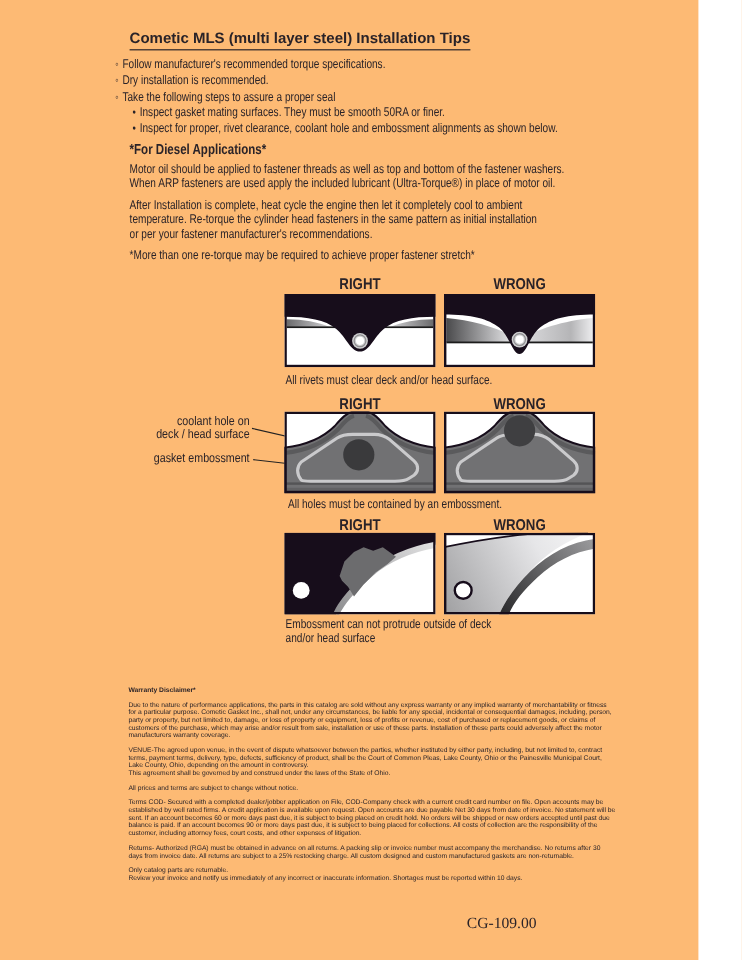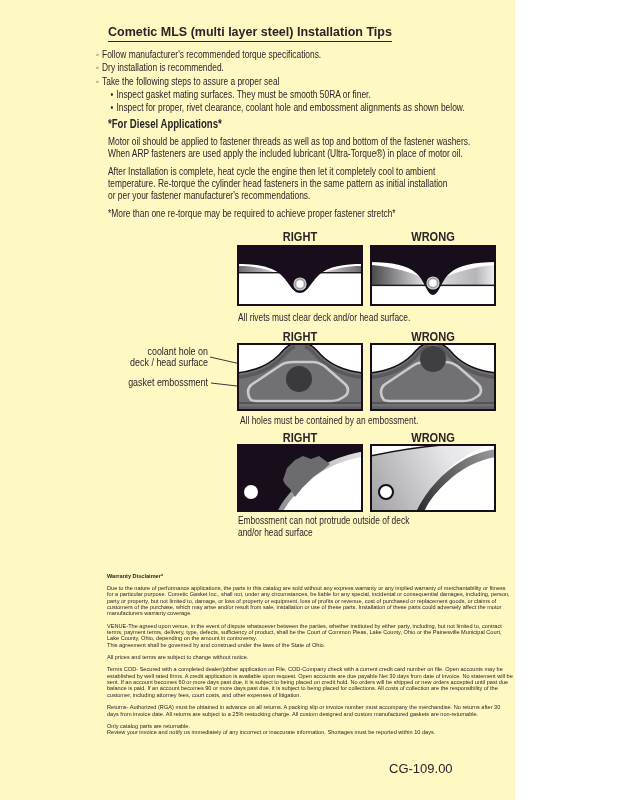--- a/index.html
+++ b/index.html
@@ -1,17 +1,17 @@
 <!DOCTYPE html>
 <html><head>
 <meta charset="utf-8">
 <style>
   html,body { margin:0; padding:0; background:#ffffff; }
   .page {
-    position:relative; width:515px; height:800px; background:#fef9c3;
+    position:relative; width:582px; height:800px; background:#fdba74;
     font-family:"Liberation Sans", sans-serif; color:#2a2328; overflow:hidden;
   }
   .abs { position:absolute; }
   .cx80 { transform:scaleX(0.80); transform-origin:left top; }
   .cx80c { transform:scaleX(0.85); transform-origin:50% 0; }
   .cx80r { transform:scaleX(0.85); transform-origin:right top; }
 
   .title {
     left:108px; top:25px; font-size:12.5px; font-weight:bold;
     border-bottom:1.6px solid #2a2328; padding-bottom:2px; display:inline-block;
@@ -30,21 +30,21 @@
 
   .figlabel { width:126px; text-align:center; font-size:13px; font-weight:bold; }
   .caption { font-size:10.5px; line-height:12.4px; white-space:pre-line; }
 
   .ann { width:118px; text-align:right; font-size:10.5px; line-height:11.4px; white-space:pre-line; }
 
   .fine-block { left:107px; top:573px; width:406px; }
   .fine-h { font-size:5.6px; font-weight:bold; margin:0 0 6px 0; }
   .fine { font-size:5.6px; line-height:6.35px; margin:0 0 6px 0; white-space:pre-line; }
 
-  .pagenum { left:389px; top:761px; font-size:13px; }
+  .pagenum { left:389px; top:761px; font-size:13px;font-family:Liberation Serif, serif; }
   svg { display:block; }
 </style>
 </head>
 <body>
 
 <div class="page">
 
   <div class="abs title">Cometic MLS (multi layer steel) Installation Tips</div>
 
   <div class="abs bullets cx80">

